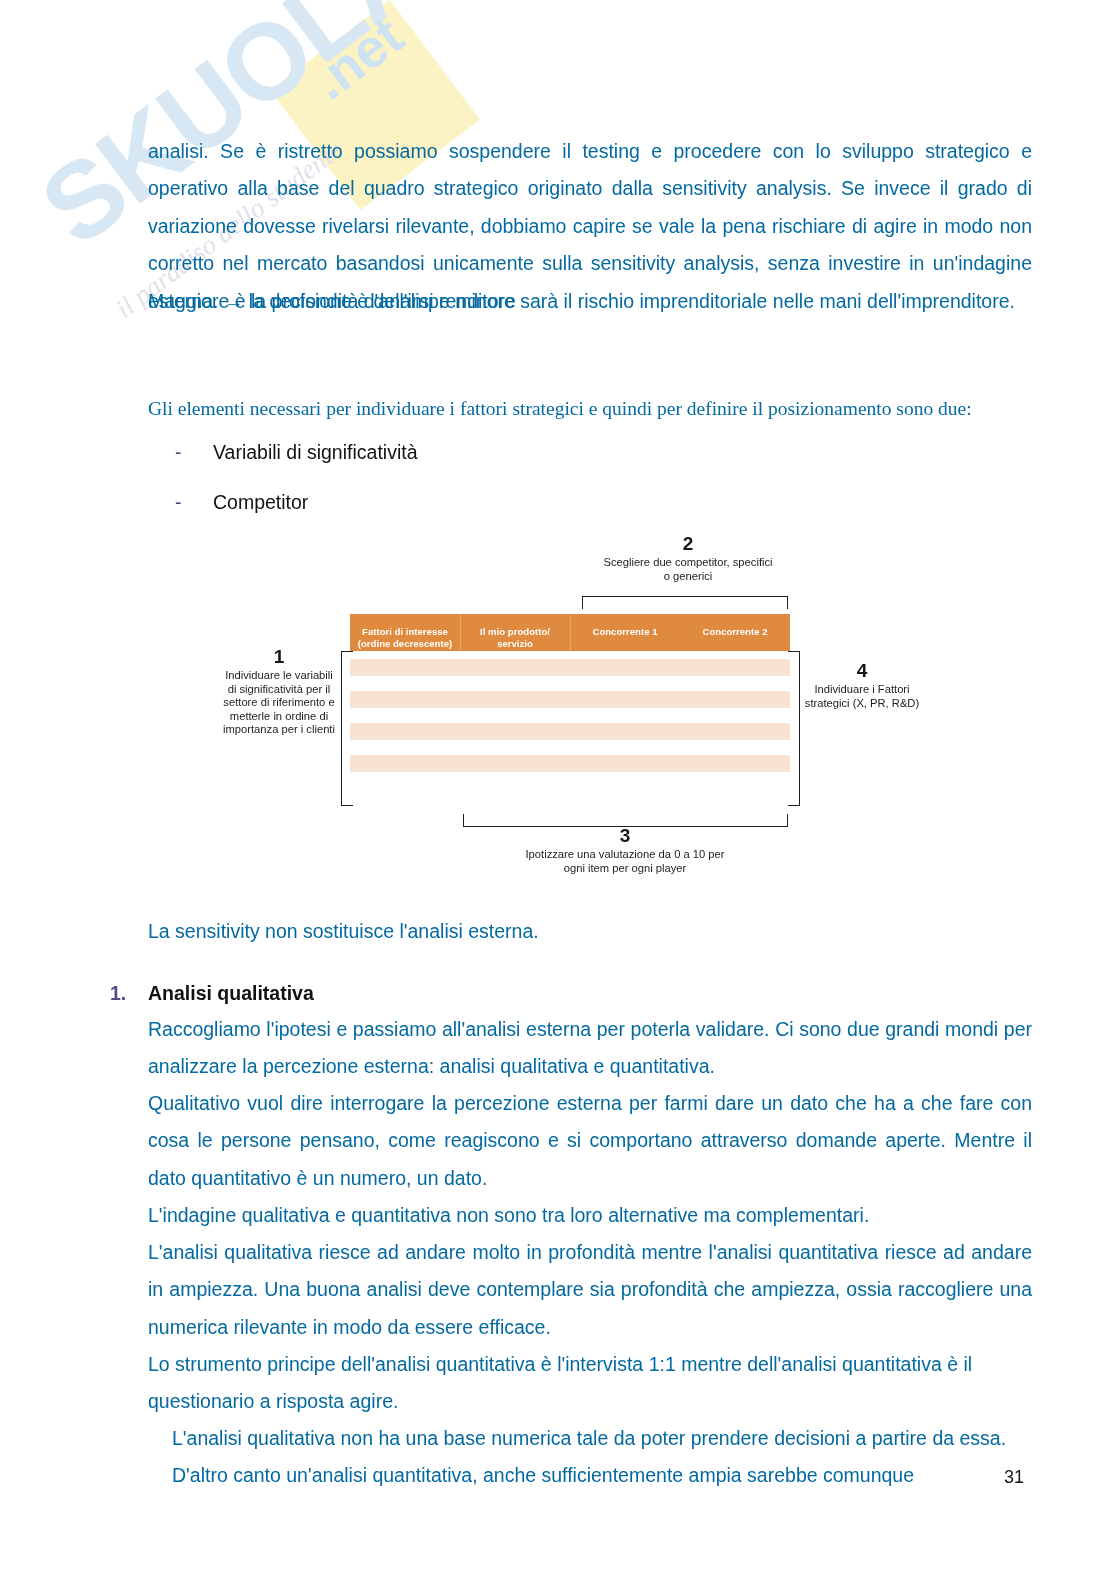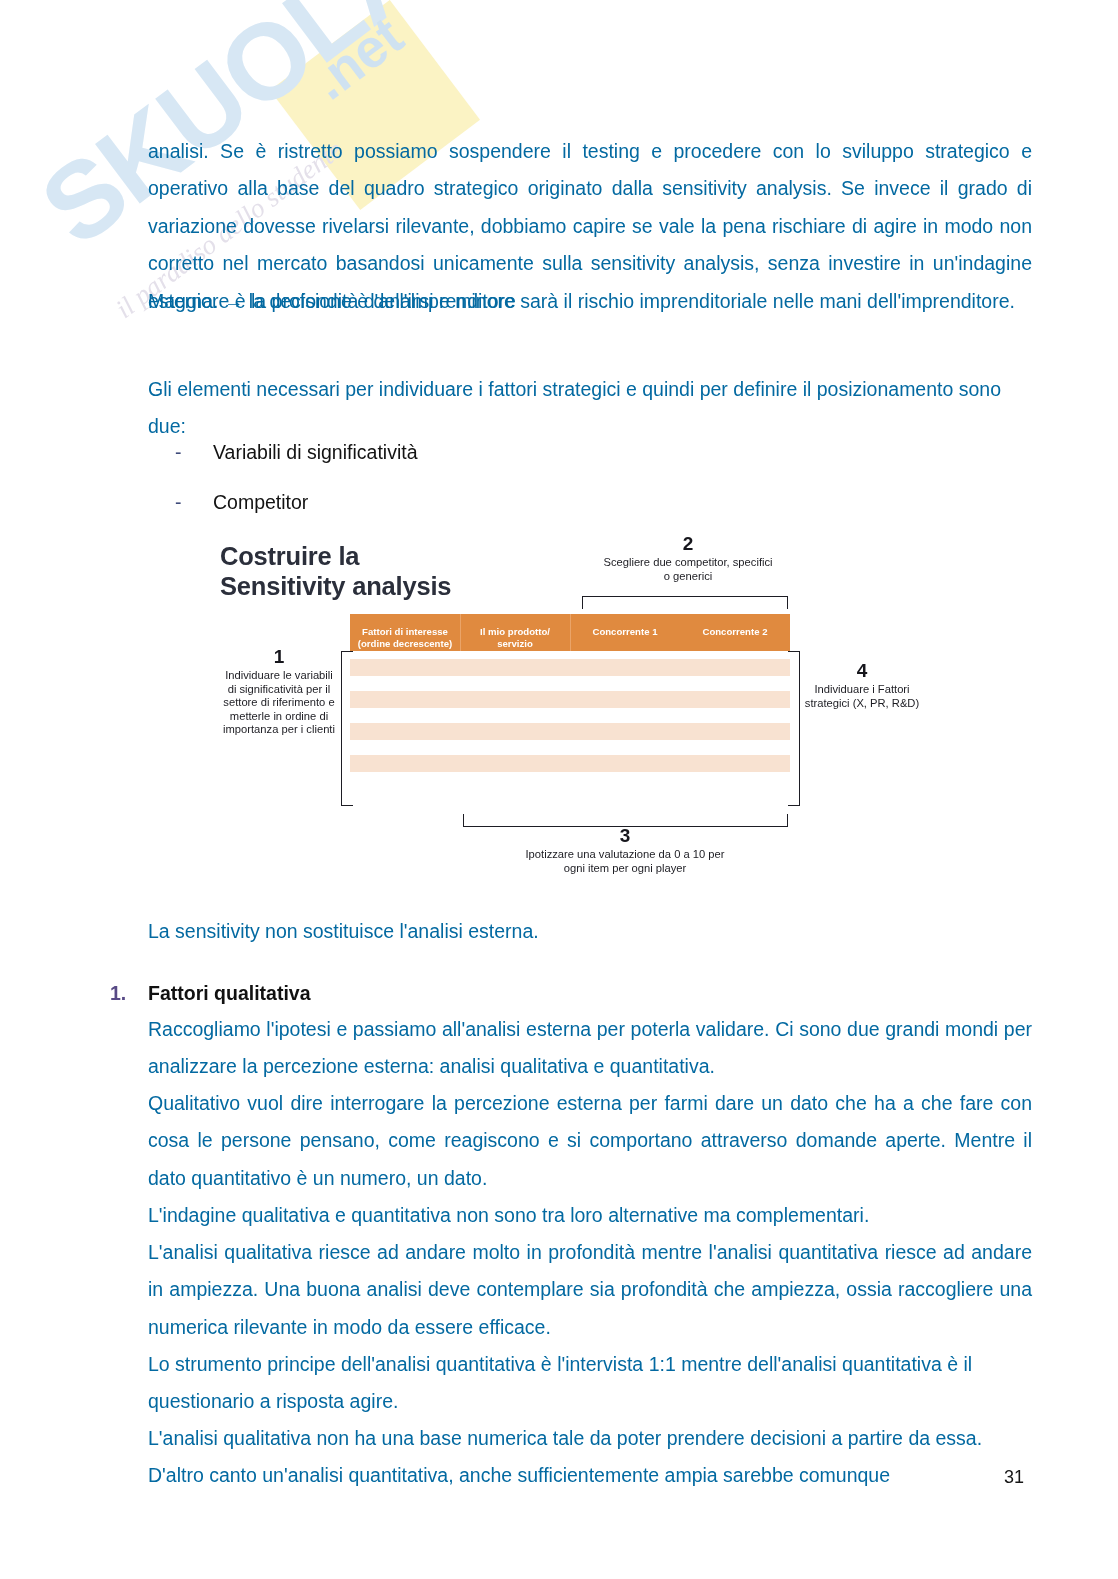--- a/index.html
+++ b/index.html
@@ -248,37 +248,33 @@
   <div id="content">
 
     <div class="para" style="top:133px;">
       <span>analisi. Se è ristretto possiamo sospendere il testing e procedere con lo sviluppo strategico e operativo alla base del quadro strategico originato dalla sensitivity analysis. Se invece il grado di variazione dovesse rivelarsi rilevante, dobbiamo capire se vale la pena rischiare di agire in modo non corretto nel mercato basandosi unicamente sulla sensitivity analysis, senza investire in un'indagine esterna. → la decisione è dell'imprenditore</span>
     </div>
 
     <div class="para nojust" style="top:283px;">
       <span>Maggiore è la profondità d'analisi e minore sarà il rischio imprenditoriale nelle mani dell'imprenditore.</span>
     </div>
 
-    <div class="para nojust" style="top:371px;">
+    <div class="para nojust" style="top:390px;font-family:Liberation Serif, serif;">
       <span>Gli elementi necessari per individuare i fattori strategici e quindi per definire il posizionamento sono due:</span>
     </div>
 
     <div class="bullet-row" style="top:434px;">
       <span class="bullet-dash">-</span><span>Variabili di significatività</span>
     </div>
     <div class="bullet-row" style="top:484px;">
       <span class="bullet-dash">-</span><span>Competitor</span>
     </div>
 
     <div id="diagram">
 
-      <div id="diagram-title">
-        <div>Costruire la</div>
-        <div>Sensitivity analysis</div>
-      </div>
 
       <div class="annot" id="annot-2">
         <span class="bignum">2</span>
         <span>Scegliere due competitor, specifici o generici</span>
       </div>
 
       <div class="brk brk-top"></div>
 
       <div class="tbl">
         <div class="tbl-head">
@@ -321,21 +317,21 @@
         <span class="bignum">3</span>
         <span>Ipotizzare una valutazione da 0 a 10 per ogni item per ogni player</span>
       </div>
     </div>
 
     <div class="para nojust" style="top:913px;">
       <span>La sensitivity non sostituisce l'analisi esterna.</span>
     </div>
 
     <div class="numhead" style="top:978px;">
-      <span class="num">1.</span><span>Fattori qualitativa</span>
+      <span class="num">1.</span><span>Analisi qualitativa</span>
     </div>
 
     <div class="para" style="top:1011px;">
       <span>Raccogliamo l'ipotesi e passiamo all'analisi esterna per poterla validare. Ci sono due grandi mondi per analizzare la percezione esterna: analisi qualitativa e quantitativa.</span>
     </div>
 
     <div class="para" style="top:1085px;">
       <span>Qualitativo vuol dire interrogare la percezione esterna per farmi dare un dato che ha a che fare con cosa le persone pensano, come reagiscono e si comportano attraverso domande aperte. Mentre il dato quantitativo è un numero, un dato.</span>
     </div>
 
@@ -344,20 +340,20 @@
     </div>
 
     <div class="para" style="top:1234px;">
       <span>L'analisi qualitativa riesce ad andare molto in profondità mentre l'analisi quantitativa riesce ad andare in ampiezza. Una buona analisi deve contemplare sia profondità che ampiezza, ossia raccogliere una numerica rilevante in modo da essere efficace.</span>
     </div>
 
     <div class="para nojust" style="top:1346px;">
       <span>Lo strumento principe dell'analisi quantitativa è l'intervista 1:1 mentre dell'analisi quantitativa è il questionario a risposta agire.</span>
     </div>
 
-    <div class="para nojust" style="top:1420px;">
+    <div class="para nojust" style="top:1420px;margin-left:24px;">
       <span>L'analisi qualitativa non ha una base numerica tale da poter prendere decisioni a partire da essa. D'altro canto un'analisi quantitativa, anche sufficientemente ampia sarebbe comunque</span>
     </div>
 
     <div id="page-number">31</div>
 
   </div>
 </div>
 
 </body></html>

